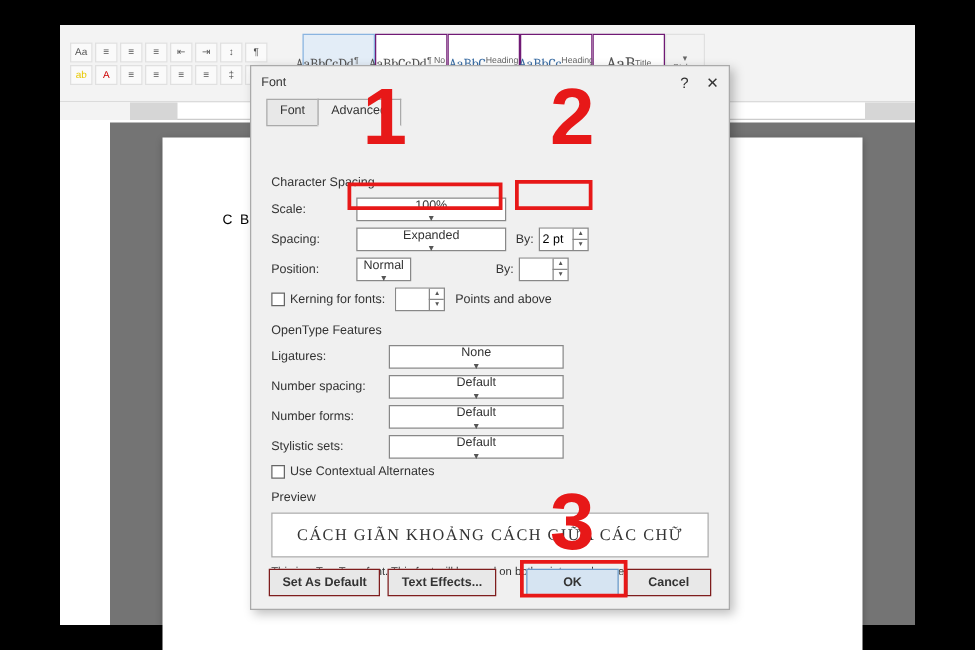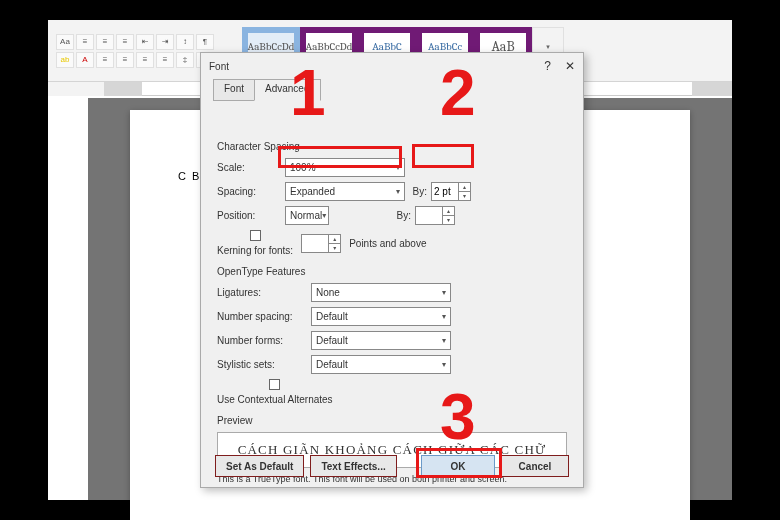--- a/index.html
+++ b/index.html
@@ -3,21 +3,21 @@
 <meta charset="utf-8">
 <style>
 * { box-sizing: border-box; margin: 0; padding: 0; font-family: 'Segoe UI', sans-serif; }
 body { width: 780px; height: 520px; background: #000; overflow: hidden; position: relative; }
 .letterbox { position: absolute; top: 20px; left: 48px; width: 684px; height: 480px; background: #fff; }
 .ribbon { height: 62px; background: #f3f3f3; border-bottom: 1px solid #d4d4d4; display: flex; align-items: center; padding: 2px 4px; font-size: 9px; color: #444; }
 .rib-left { display: flex; flex-direction: column; gap: 2px; padding: 4px; }
 .rib-row { display: flex; gap: 2px; }
 .rib-btn { width: 18px; height: 16px; background: #fafafa; border: 1px solid #e0e0e0; display: flex; align-items: center; justify-content: center; font-size: 8px; color: #555; }
 .styleg { display: flex; margin-left: 4px; }
-.sbox { width: 58px; height: 48px; border: 6px solid #701a75; display: flex; flex-direction: column; align-items: center; justify-content: center; font-size: 8px; color: #555; background: #fff; }
+.sbox { width: 58px; height: 48px; border: 1px solid #701a75; display: flex; flex-direction: row; align-items: center; justify-content: center; font-size: 8px; color: #555; background: #fff; }
 .sbox.sel { background: #e3edf7; border-color: #8ab4e0; }
 .sbox .samp { font-size: 11px; font-family: Cambria, serif; }
 .sbox .samp.big { font-size: 14px; }
 .sbox .lbl { font-size: 7px; margin-top: 2px; color: #666; }
 .styles-more { width: 32px; height: 48px; border: 1px solid #e0e0e0; display: flex; flex-direction: column; align-items: center; justify-content: center; font-size: 7px; color: #666; }
 .ruler { height: 14px; background: #fff; border-bottom: 1px solid #ccc; display: flex; }
 .rgut { width: 56px; height: 14px; background: #f3f3f3; }
 .rshade { height: 14px; background: #d6d6d6; }
 .doc { position: absolute; top: 78px; left: 0; right: 0; bottom: 0; background: #747474; display: flex; justify-content: center; padding-top: 12px; margin-left: 40px; }
 .page { width: 560px; height: 700px; background: #fff; box-shadow: 0 2px 6px rgba(0,0,0,.3); padding: 60px 48px; font-family: Cambria, serif; font-size: 11px; color: #000; position: relative; }
@@ -27,28 +27,28 @@
 .dtitle-r { display: flex; gap: 14px; font-size: 12px; }
 .tabs { height: 22px; display: flex; padding-left: 12px; }
 .tab { padding: 3px 10px; border: 1px solid #aaa; background: #e8e8e8; font-size: 10px; margin-right: -1px; position: relative; }
 .tab.act { background: #f0f0f0; border-bottom-color: #f0f0f0; z-index: 1; }
 .dbody { padding: 8px 16px; margin-top: 32px; }
 .gbox { margin-bottom: 10px; }
 .gbox-title { font-size: 10px; margin-bottom: 6px; color: #333; }
 .frow { display: flex; align-items: center; margin-bottom: 5px; gap: 4px; }
 .flbl { width: 64px; font-size: 10px; text-align: left; }
 .flbl2 { width: 90px; font-size: 10px; }
-.fsel { height: 19px; border: 1px solid #888; background: #fff; font-size: 10px; padding: 0 4px; display: flex; align-items: center; justify-content: space-between; }
+.fsel { height: 19px; border: 1px solid #888; background: #fff; font-size: 10px; padding: 0 4px; display: flex; align-items: center; justify-content: space-between; flex-direction: column; }
 .fsel .chev { font-size: 8px; color: #555; }
 .fspin { width: 40px; height: 19px; border: 1px solid #888; background: #fff; display: flex; }
 .fspin input { border: none; width: 26px; font-size: 10px; padding: 0 2px; outline: none; }
 .fspin .sp { width: 12px; display: flex; flex-direction: column; }
 .fspin .sp span { height: 9px; border-left: 1px solid #888; font-size: 6px; text-align: center; line-height: 8px; color: #555; }
 .fspin .sp span:first-child { border-bottom: 1px solid #888; }
-.chk { display: flex; align-items: center; gap: 4px; font-size: 10px; flex-direction: column; }
+.chk { display: flex; align-items: flex-start; gap: 4px; font-size: 10px; }
 .chk-box { width: 11px; height: 11px; border: 1px solid #666; background: #fff; }
 .preview-box { border: 1px solid #aaa; background: #fff; height: 36px; display: flex; align-items: center; justify-content: center; padding: 6px; margin-top: 4px; font-family: 'Times New Roman', serif; font-size: 13px; letter-spacing: 1.2px; }
 .pv-note { font-size: 9px; margin-top: 6px; color: #333; }
 .dbtns { position: absolute; bottom: 10px; left: 14px; right: 14px; display: flex; gap: 6px; }
 .dbtn { height: 22px; padding: 0 10px; border: 1px solid #7f1d1d; background: #e8e8e8; font-size: 10px; display: flex; align-items: center; justify-content: center; min-width: 68px; font-weight: bold; }
 .dbtn.ok { background: #d6e4f2; border-color: #6b9ac9; min-width: 74px; }
 .spacer { flex: 1; }
 .red-anno { position: absolute; border: 3.5px solid #e71818; z-index: 20; pointer-events: none; }
 .red-num { position: absolute; z-index: 21; font-size: 64px; font-weight: bold; color: #e71818; font-family: Arial, sans-serif; pointer-events: none; }
 </style>

